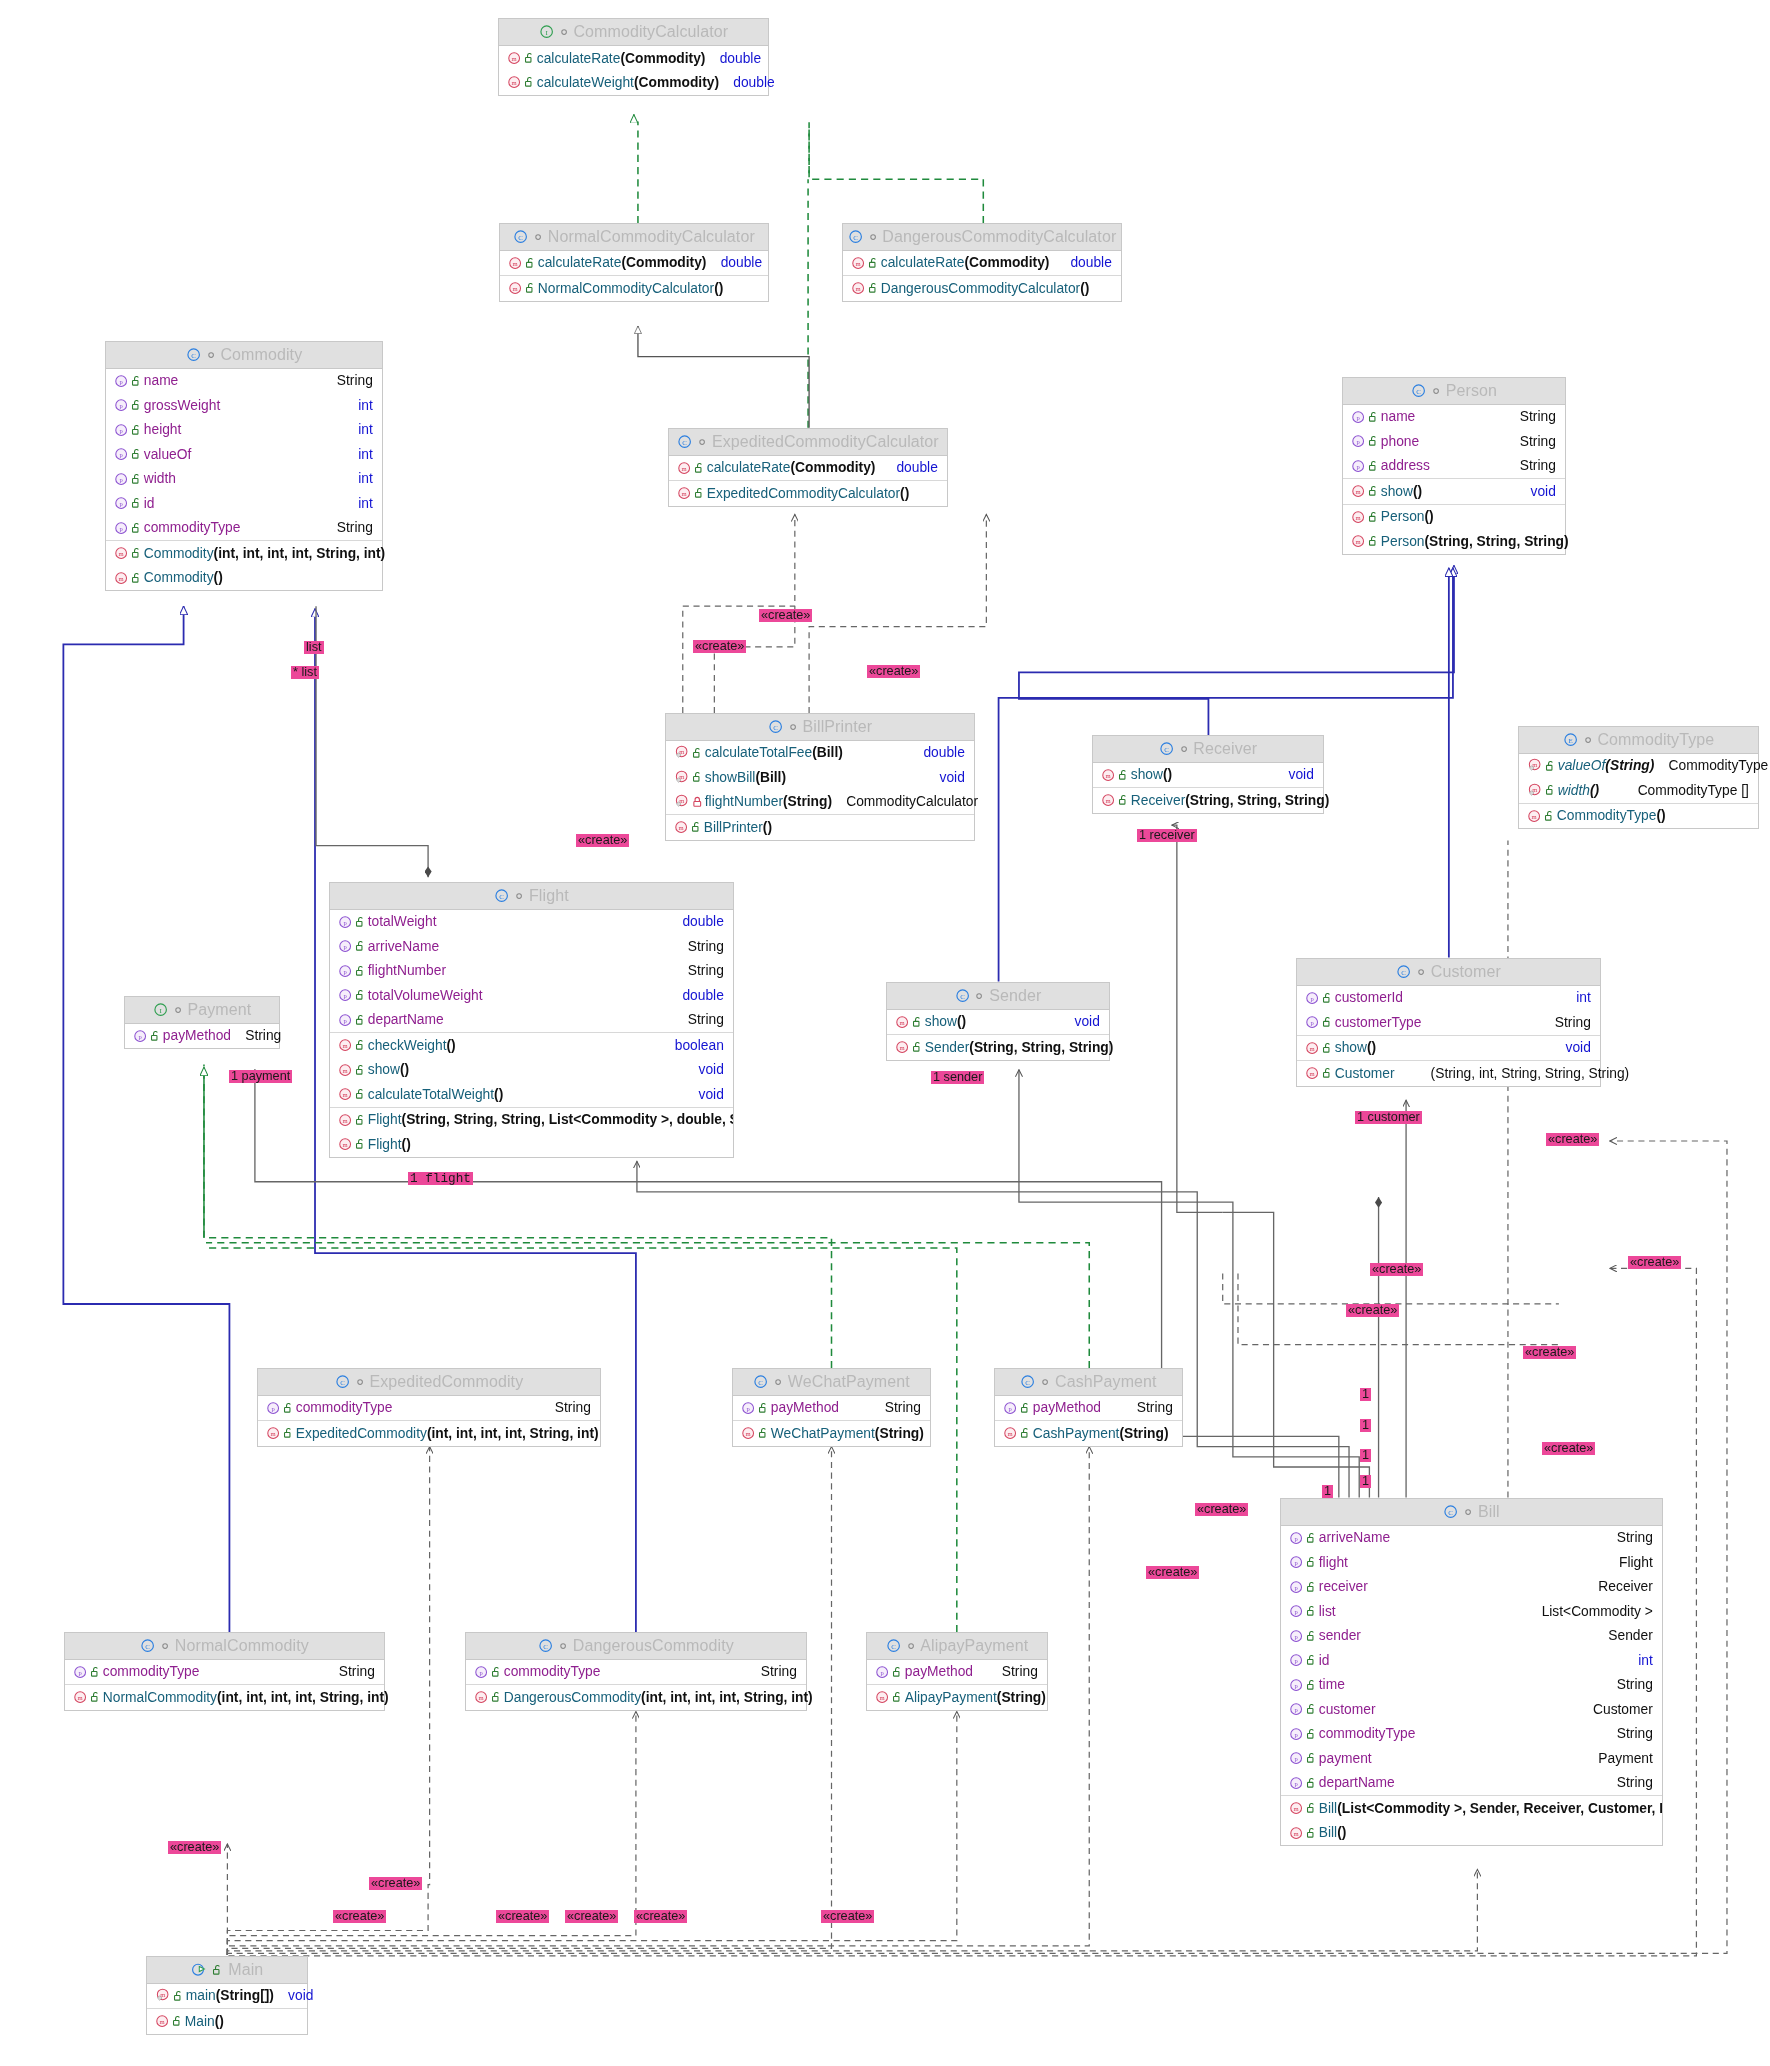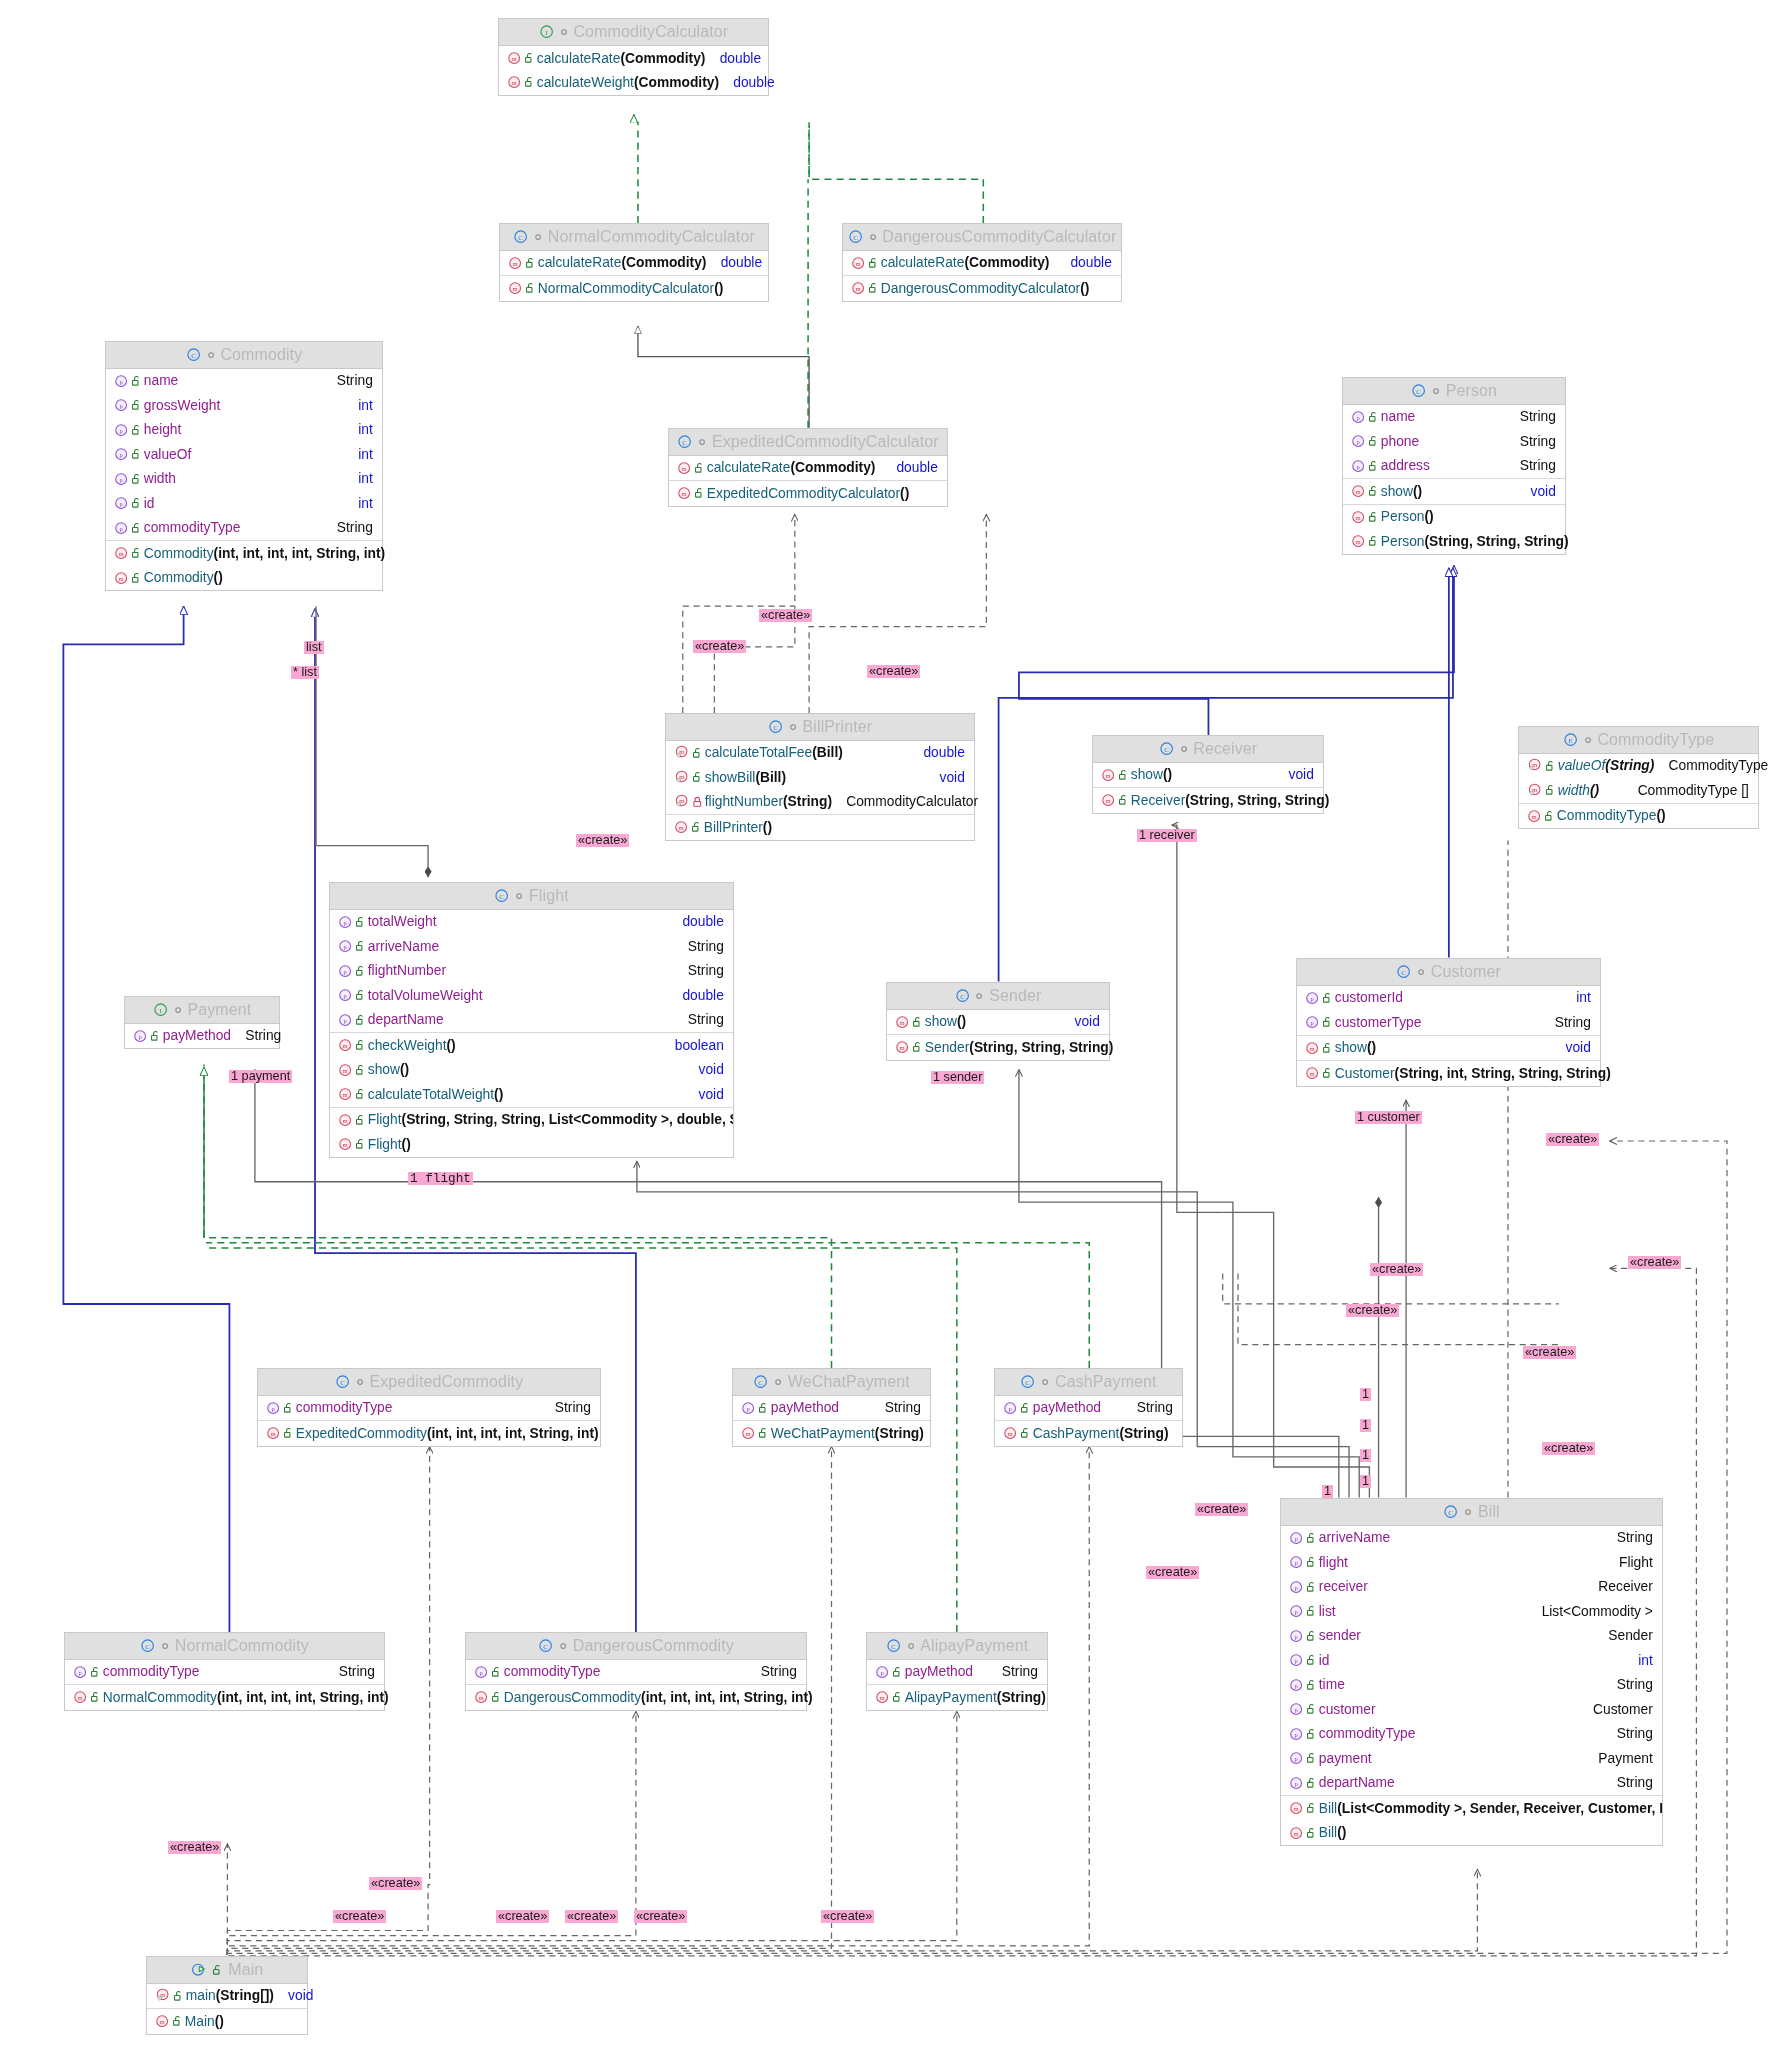--- a/index.html
+++ b/index.html
@@ -77,21 +77,21 @@
 
   
   .ic { flex: 0 0 auto; display: inline-flex; align-items: center; justify-content: center; }
   .ic svg { display: block; }
 
   
   .lbl {
     position: absolute;
     font-size: 12.7px;
     color: #1a1a1a;
-    background: #f9a8d4;
+    background: #ec4899;
     padding: 0 2px;
     white-space: nowrap;
     line-height: 1.05;
   }
 </style>
 </head>
 <body>
 
 <div id="canvas">
 
@@ -1381,21 +1381,21 @@
               </svg>
             </span>
             <span class="ic vis">
               <svg width="11.2" height="12.2" viewBox="0 0 16 18">
                 <path d="M5 8 V5 a3 3 0 0 1 5.6 -1.3" fill="none" stroke="#2e7d32" stroke-width="1.6"></path>
                 <rect x="2" y="8" width="8" height="7" rx="1" fill="none" stroke="#2e7d32" stroke-width="1.6"></rect>
               </svg>
             </span>
             <span class="sig">
               <span class="n-meth">Customer</span>
-              <span class="t-paren" style="font-weight: 700;">(String, int, String, String, String)</span>
+              <span class="t-paren" style="font-weight: 400; margin-left: 36px;">(String, int, String, String, String)</span>
             </span>
             <span class="grow"></span>
           </div>
         </div>
       </div>
       <div class="uml" style="left: 257px; top: 1368px; width: 344px;">
         <div class="hdr">
           <span class="ic">
             <svg width="15.3" height="15.3" viewBox="0 0 24 24">
               <circle cx="12" cy="12" r="9" fill="none" stroke="#2b7fe0" stroke-width="1.8"></circle>

